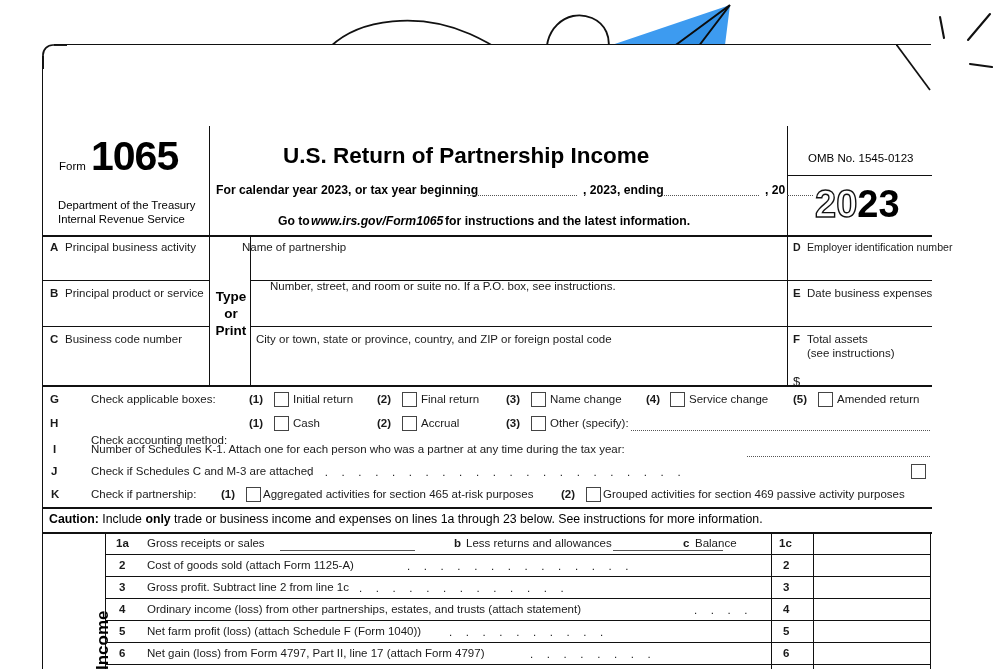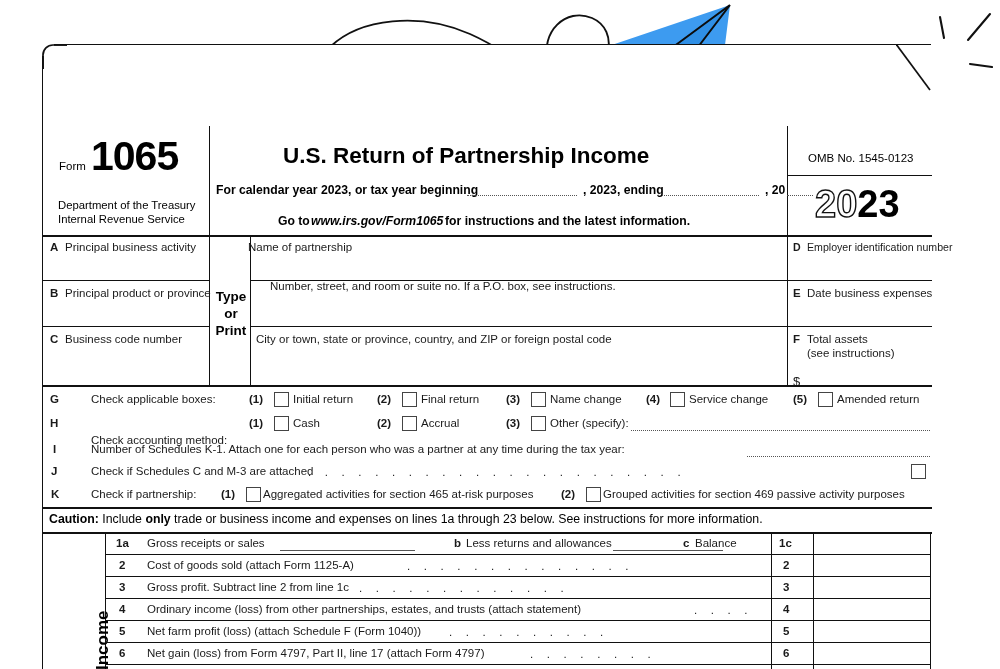--- a/index.html
+++ b/index.html
@@ -117,29 +117,29 @@
   <div class="ln hl" style="left:0px;top:235px;width:166px;"></div>
   <div class="ln hl" style="left:0px;top:281px;width:166px;"></div>
   <div class="ln hl" style="left:207px;top:235px;width:537px;"></div>
   <div class="ln hl" style="left:207px;top:281px;width:537px;"></div>
   <div class="ln hl" style="left:744px;top:235px;width:145px;"></div>
   <div class="ln hl" style="left:744px;top:281px;width:145px;"></div>
 
   <div class="t lbl bold" style="left:7px;top:197px;">A</div>
   <div class="t lbl" style="left:22px;top:197px;">Principal business activity</div>
   <div class="t lbl bold" style="left:7px;top:243px;">B</div>
-  <div class="t lbl" style="left:22px;top:243px;">Principal product or province</div>
+  <div class="t lbl" style="left:22px;top:243px;">Principal product or service</div>
   <div class="t lbl bold" style="left:7px;top:289px;">C</div>
   <div class="t lbl" style="left:22px;top:289px;">Business code number</div>
 
   <div class="t bold" style="left:170px;top:243px;font-size:13.5px;line-height:17px;text-align:center;width:36px;white-space:pre-line;">Type
 or
 Print</div>
 
-  <div class="t lbl" style="left:205px;top:197px;">Name of partnership</div>
+  <div class="t lbl" style="left:199px;top:197px;">Name of partnership</div>
   <div class="t lbl" style="left:213px;top:236px;margin-left:14px;">Number, street, and room or suite no. If a P.O. box, see instructions.</div>
   <div class="t lbl" style="left:213px;top:289px;">City or town, state or province, country, and ZIP or foreign postal code</div>
 
   <div class="t lbl-sm bold" style="left:750px;top:197px;">D</div>
   <div class="t lbl-sm" style="left:764px;top:197px;">Employer identification number</div>
   <div class="t lbl bold" style="left:750px;top:243px;">E</div>
   <div class="t lbl" style="left:764px;top:243px;">Date business expenses</div>
   <div class="t lbl bold" style="left:750px;top:289px;">F</div>
   <div class="t lbl" style="left:764px;top:289px;">Total assets</div>
   <div class="t lbl" style="left:764px;top:303px;">(see instructions)</div>

